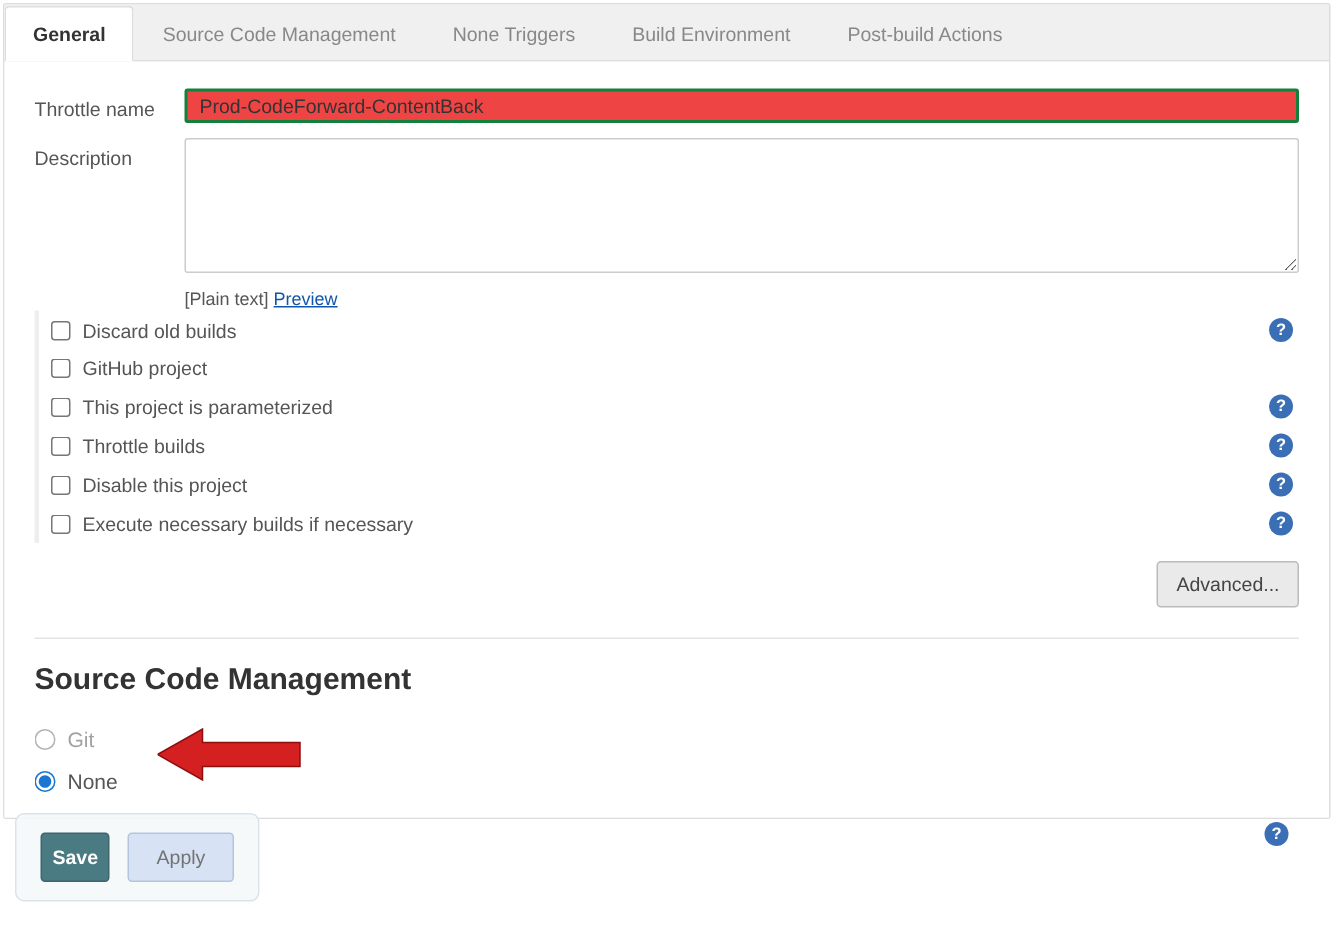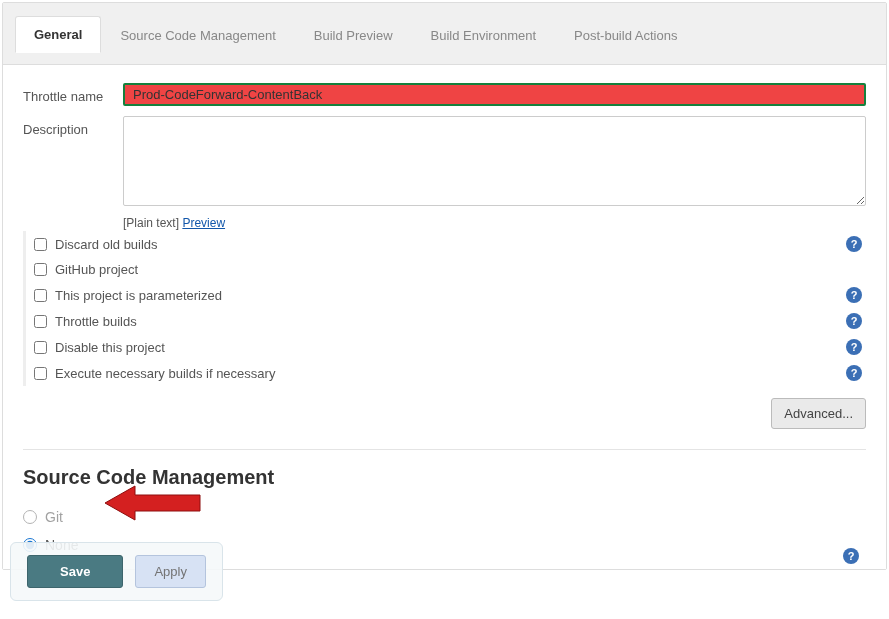--- a/index.html
+++ b/index.html
@@ -16,22 +16,21 @@
     .config-panel {
       border: 1px solid #ddd;
       background: #f9f9f9;
       border-radius: 2px;
       margin: 2px;
     }
     .tab-bar {
       display: flex;
       background: #f0f0f0;
       border-bottom: 1px solid #ddd;
-      padding: 12px;
-      align-items: center;
+      padding: 0;
     }
     .tab {
       padding: 10px 18px;
       color: #888;
       cursor: pointer;
       border: 1px solid transparent;
       border-bottom: none;
       background: transparent;
       font-size: 13px;
       position: relative;
@@ -173,21 +172,21 @@
       background: rgba(245,248,250,0.9);
       border: 1px solid #d9e4ea;
       border-radius: 6px;
       padding: 12px 16px;
     }
     .btn-save {
       background: #4a7a82;
       color: #fff;
       border: 1px solid #3d656c;
       border-radius: 3px;
-      padding: 8px 32px;
+      padding: 8px 7px;
       font-size: 13px;
       font-weight: bold;
       cursor: pointer;
     }
     .btn-apply {
       background: #d7e2f4;
       color: #737373;
       border: 1px solid #b4c4dd;
       border-radius: 3px;
       padding: 8px 18px;
@@ -200,21 +199,21 @@
       top: 548px;
     }
   </style>
 </head>
 <body>
 
 <div class="config-panel">
   <div class="tab-bar">
     <div class="tab active">General</div>
     <div class="tab">Source Code Management</div>
-    <div class="tab">Build Preview</div>
+    <div class="tab">None Triggers</div>
     <div class="tab">Build Environment</div>
     <div class="tab">Post-build Actions</div>
   </div>
 
   <div class="tab-content">
 
     <div class="form-row">
       <div class="form-label">Throttle name</div>
       <input class="text-input" type="text" value="Prod-CodeForward-ContentBack" style="">
     </div>

